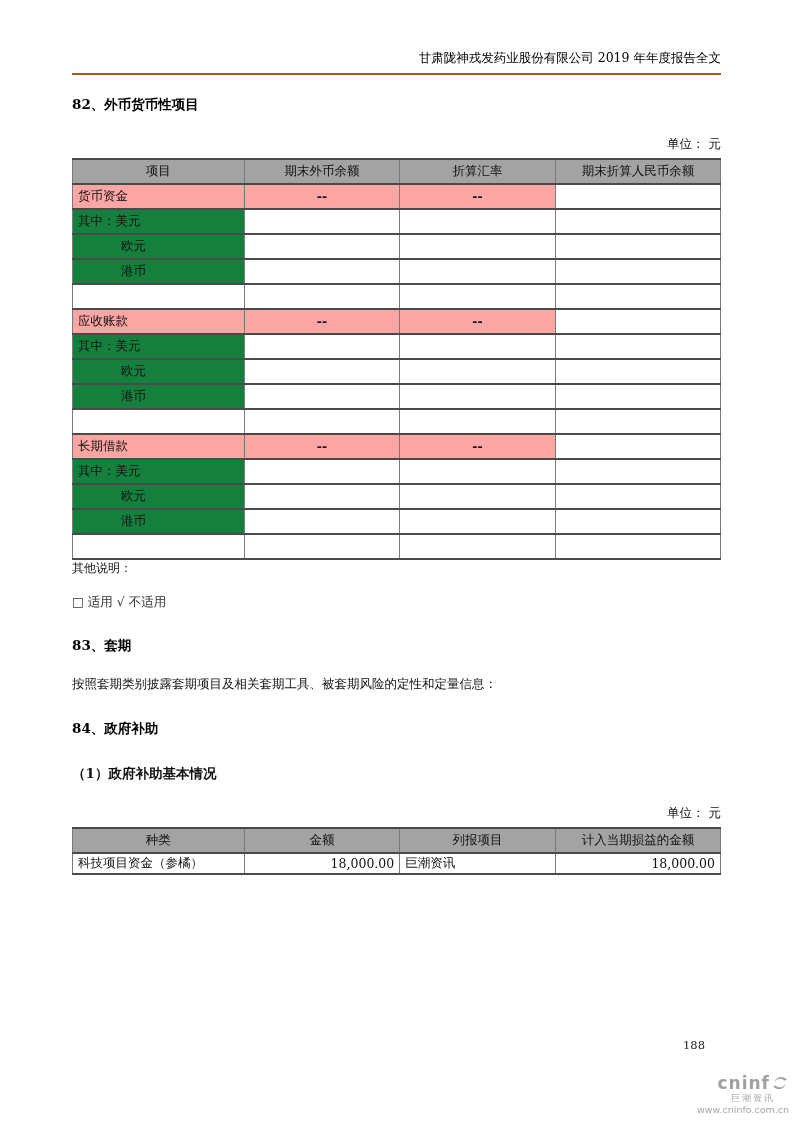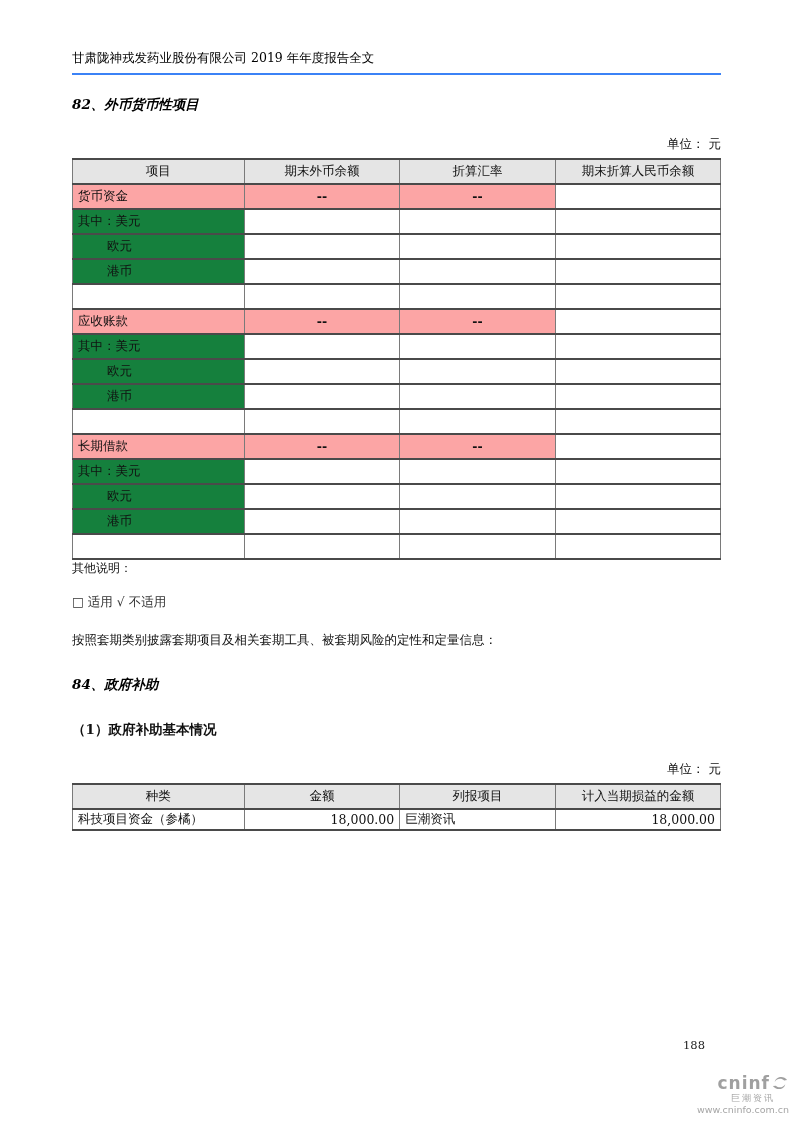--- a/index.html
+++ b/index.html
@@ -5,49 +5,49 @@
   * { box-sizing: border-box; }
   html,body { margin:0; padding:0; background:#ffffff; }
   .page {
     width:793px; height:1122px; position:relative; background:#fff;
     font-family:"DejaVu Serif","Liberation Serif",serif; color:#111;
     overflow:hidden;
   }
   .content { padding:0 72px; }
 
   .doc-header {
-    padding-top:50px; padding-bottom:6px; border-bottom:2px solid #3b82f6;
-    font-size:12.5px; color:#000;
-  }
-
-  .h-num { font-size:13.5px; font-weight:bold; color:#000;font-style:italic; }
+    padding-top:50px; padding-bottom:6px; border-bottom:2px solid #a16207;
+    text-align:right; font-size:12.5px; color:#000;
+  }
+
+  .h-num { font-size:13.5px; font-weight:bold; color:#000; }
   .heading-82 { margin-top:21px; }
   .sub-heading { margin-top:27px; font-size:13.5px; font-weight:bold; }
   .unit-row { margin-top:22px; margin-bottom:5px; text-align:right; font-size:12.5px; }
 
   table.fin {
     width:100%; border-collapse:collapse; table-layout:fixed; font-size:12.5px;
   }
   table.fin col.c1 { width:26.5%; }
   table.fin col.c2 { width:24%; }
   table.fin col.c3 { width:24%; }
   table.fin col.c4 { width:25.5%; }
   table.fin th, table.fin td {
     border-left:1px solid #7a7a7a; border-right:1px solid #7a7a7a;
     border-top:2px solid #4a4a4a; border-bottom:2px solid #4a4a4a;
     height:25px; padding:1px 5px; overflow:hidden; white-space:nowrap;
   }
   table.fin th {
-    background:#e5e5e5; font-weight:normal; text-align:center;
+    background:#a3a3a3; font-weight:normal; text-align:center;
   }
   td.lbl { text-align:left; }
   tr.r-group td.lbl, tr.r-group td.dash { background:#fca5a5; }
   tr.r-group td.dash { text-align:center; font-weight:bold; }
   tr.r-sub td.lbl, tr.r-sub2 td.lbl { background:#15803d; }
-  tr.r-sub2 td.lbl { padding-left:34px; }
+  tr.r-sub2 td.lbl { padding-left:48px; }
   td.val-r { text-align:right; }
 
   .other-note { font-size:12px; }
 
   .para-bold {
     margin-top:24px; font-size:13.5px; font-weight:bold; line-height:28px;
     text-align:justify;
   }
   .applicability { margin-top:17px; font-size:12.5px; color:#333; }
   .heading-83 { margin-top:26px; }
@@ -191,20 +191,21 @@
         <td></td>
       </tr>
     </tbody>
       </table>
 
     <div class="other-note">其他说明：</div>
 
 
     <div class="applicability">□ 适用 √ 不适用</div>
 
+    <div class="h-num heading-83">83、套期</div>
     <div class="body-text">按照套期类别披露套期项目及相关套期工具、被套期风险的定性和定量信息：</div>
 
     <div class="h-num heading-84">84、政府补助</div>
     <div class="sub-heading">（1）政府补助基本情况</div>
 
     <div class="unit-row">单位：  元</div>
 
     <table class="fin fin2">
       <colgroup>
           <col class="c1">

